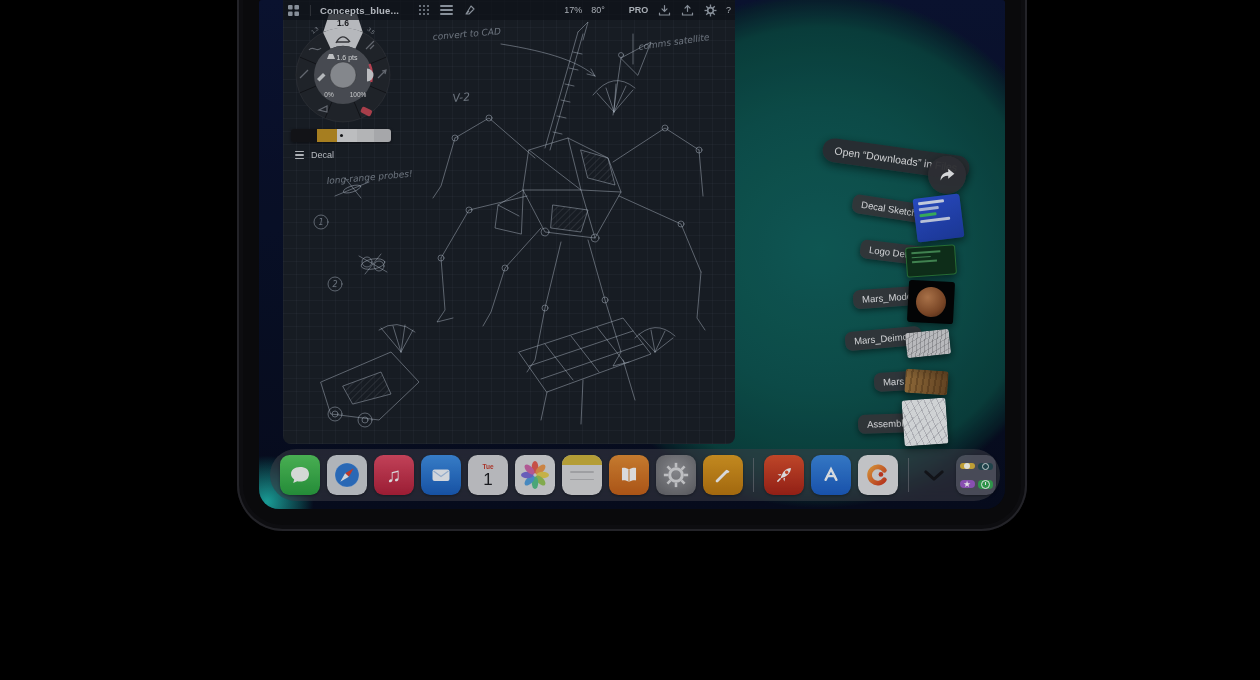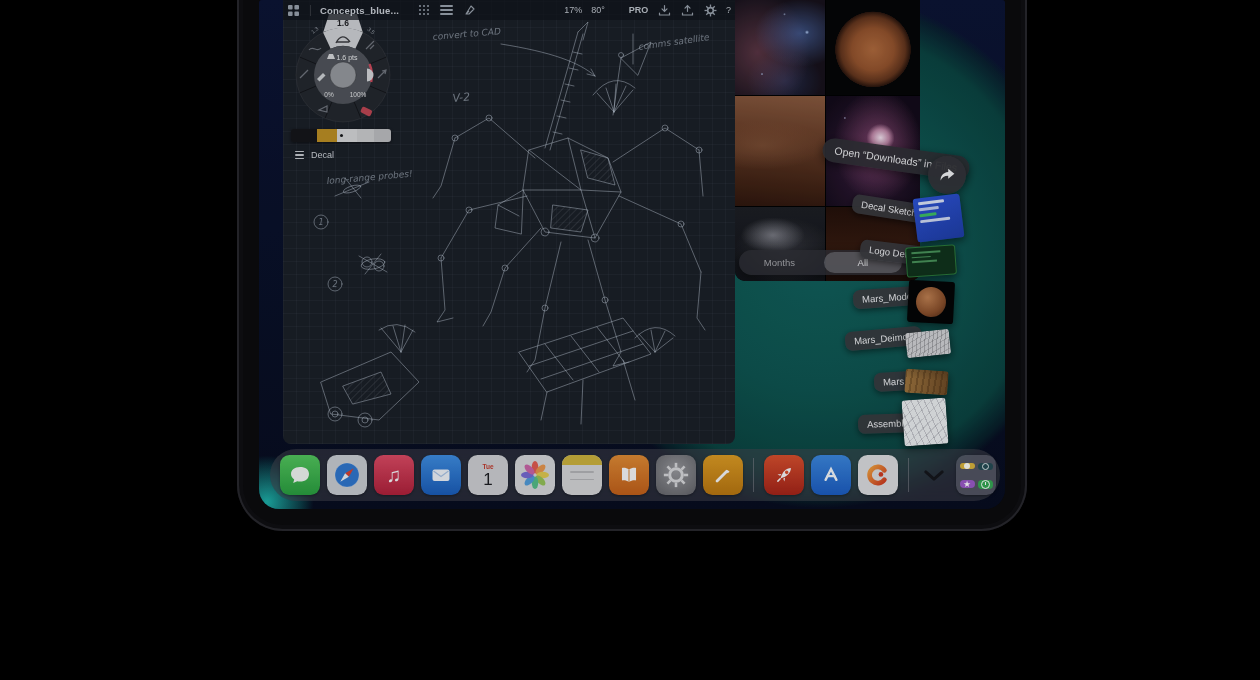--- a/index.html
+++ b/index.html
@@ -382,32 +382,20 @@
         <div class="layers-row">
           <span class="burger">
               <i></i>
               <i></i>
               <i></i>
             </span>
           <span class="layers-label">Decal</span>
         </div>
       </div>
 
-      <div class="photos">
-        <div class="ph ph-nebula1"></div>
-        <div class="ph ph-mars"></div>
-        <div class="ph ph-surface"></div>
-        <div class="ph ph-orion"></div>
-        <div class="ph ph-craft"></div>
-        <div class="ph ph-rover"></div>
-        <div class="seg-ctrl">
-          <span class="seg-months">Months</span>
-          <span class="seg-all">All</span>
-        </div>
-      </div>
 
       <div class="draglayer">
         <div class="pill" style="left:563px;top:147px;transform:rotate(8deg)">Open “Downloads” in Files</div>
         <div class="share-btn" style="left:669px;top:156px">
           <svg width="20" height="18" viewBox="0 0 24 22">
             <path d="M13.5 3.5 L21 9.5 L13.5 15.5 V11.8 C8.6 11.8 5.8 13.8 4.2 17.8 4 12.2 7.2 8 13.5 7.4 Z" fill="#f2f2f4"></path>
           </svg>
         </div>
 
         <div class="tag" style="left:593px;top:200px;transform:rotate(9deg)">Decal Sketches</div>

